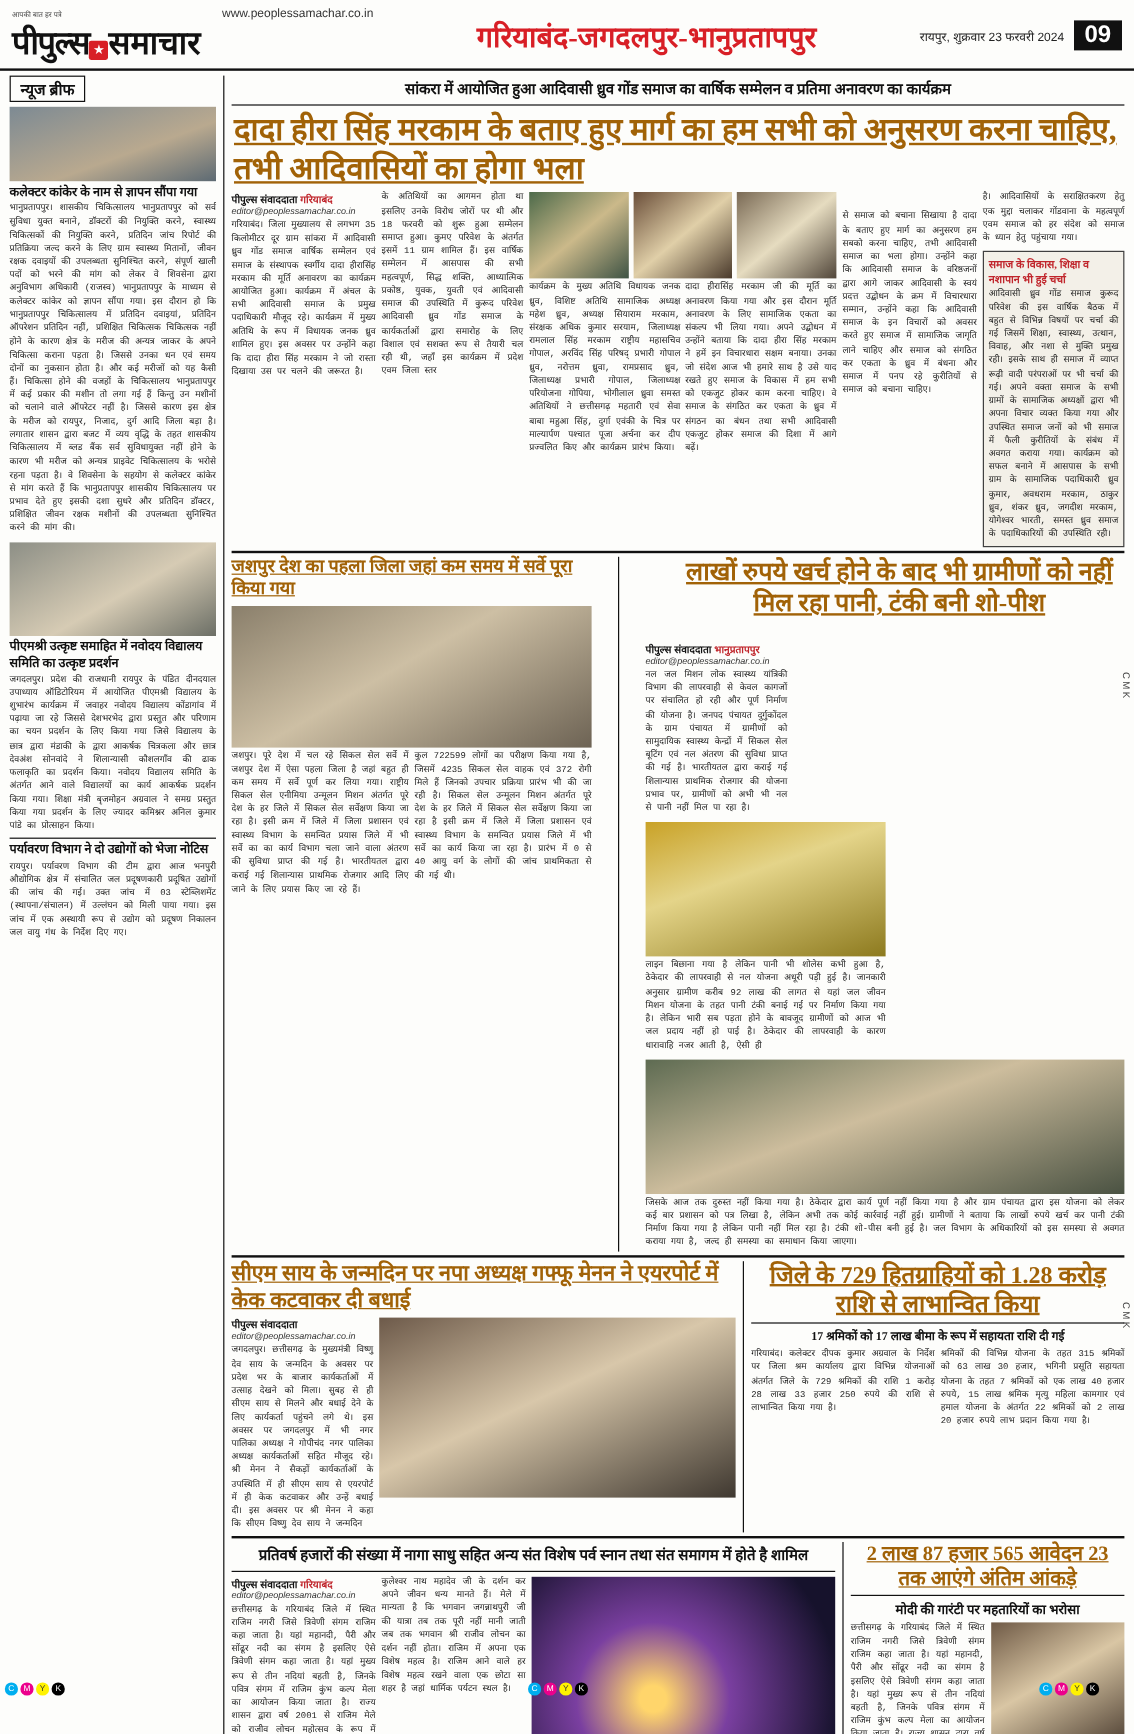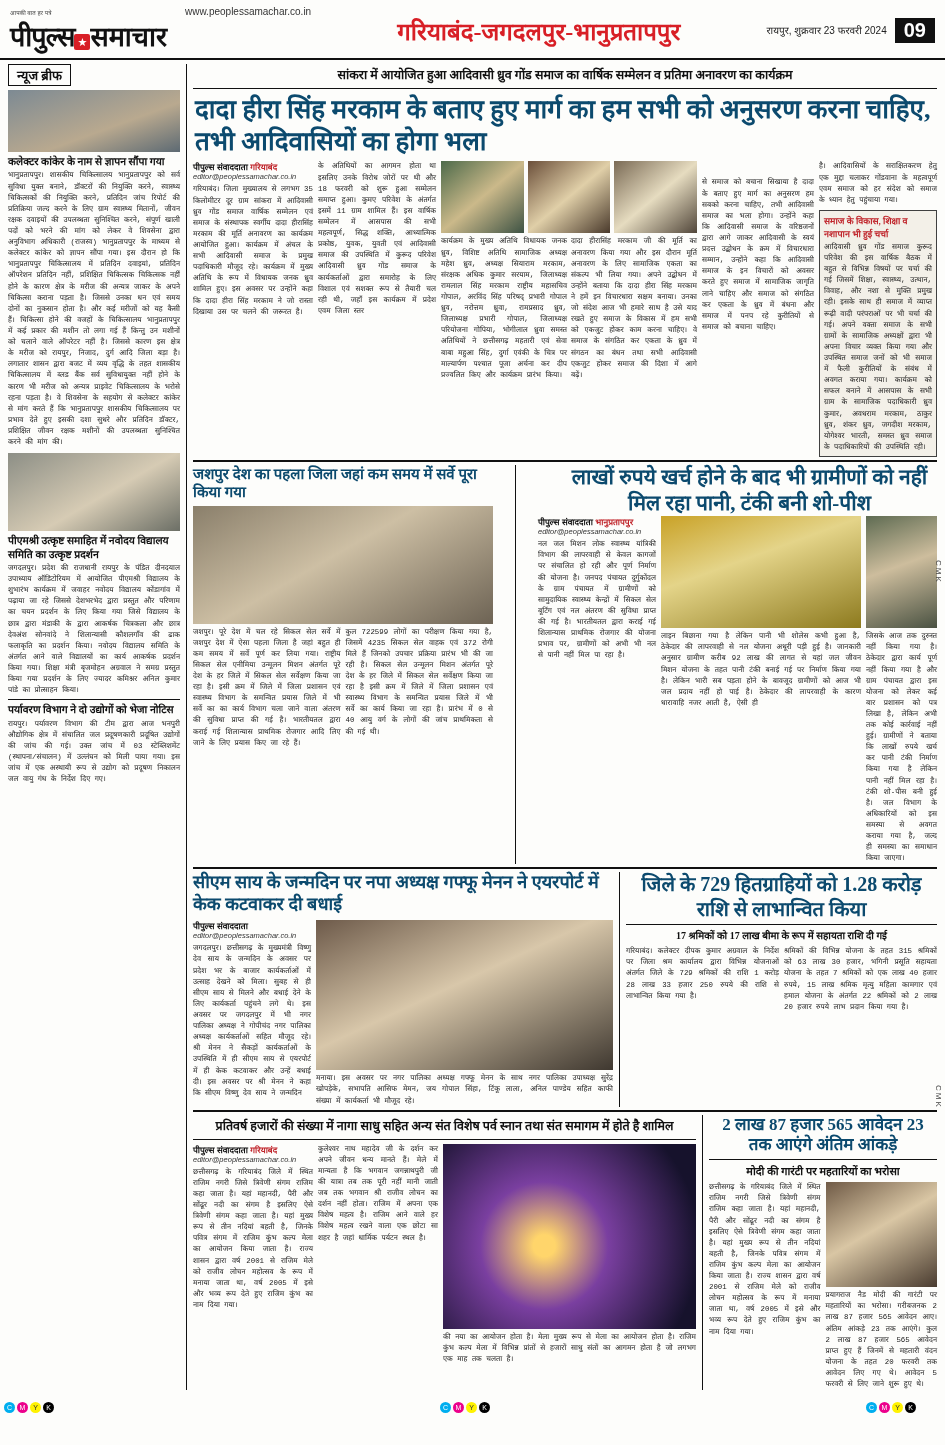--- a/index.html
+++ b/index.html
@@ -16,21 +16,21 @@
   .url{font-size:10px;color:#333;margin-left:14px;}
   .edition{font-family:"Liberation Serif",serif;font-weight:bold;font-size:24px;color:#d81f26;text-align:center;flex:1;}
   .dateblk{display:flex;align-items:center;gap:8px;}
   .dateblk .dt{font-size:10px;color:#222;}
   .pageno{background:#111;color:#fff;font-weight:bold;font-size:20px;padding:1px 9px;}
 
   
   .rule{height:1px;background:#111;margin:3px 0;}
   .thickrule{height:2px;background:#111;margin:3px 0;}
   .kicker{text-align:center;font-family:"Liberation Serif",serif;font-weight:bold;font-size:12.5px;color:#111;padding:2px 0;}
-  .headline{font-family:"Liberation Serif",serif;font-weight:bold;color:#0c4a6e;line-height:1.22;}
+  .headline{font-family:"Liberation Serif",serif;font-weight:bold;color:#a16207;line-height:1.22;text-decoration:underline;}
   .byline{font-size:8.5px;font-weight:bold;color:#111;}
   .byline .red{color:#c0262c;}
   .mail{font-size:7.5px;color:#333;font-style:italic;}
   .col-text{font-size:7.4px;line-height:1.5;text-align:justify;color:#1a1a1a;font-family:Liberation Mono, monospace;}
   .photo{background:#9aa3ab;position:relative;overflow:hidden;}
 
   
   .body-wrap{display:flex;padding:4px 8px 0 8px;gap:6px;}
   .left-col{width:172px;flex:0 0 172px;}
   .main-col{flex:1;}
@@ -140,21 +140,21 @@
           <div style="display:flex;gap:5px;margin-top:3px;">
             <div class="col-text" style="flex:1;">जशपुर। पूरे देश में चल रहे सिकल सेल सर्वे में जशपुर देश में ऐसा पहला जिला है जहां बहुत ही कम समय में सर्वे पूर्ण कर लिया गया। राष्ट्रीय सिकल सेल एनीमिया उन्मूलन मिशन अंतर्गत पूरे देश के हर जिले में सिकल सेल सर्वेक्षण किया जा रहा है। इसी क्रम में जिले में जिला प्रशासन एवं स्वास्थ्य विभाग के समन्वित प्रयास जिले में भी सर्वे का का कार्य विभाग चला जाने वाला अंतरण की सुविधा प्राप्त की गई है। भारतीयतल द्वारा कराई गई शिलान्यास प्राथमिक रोजगार आदि लिए जाने के लिए प्रयास किए जा रहे हैं।</div>
             <div class="col-text" style="flex:1;">कुल 722599 लोगों का परीक्षण किया गया है, जिसमें 4235 सिकल सेल वाहक एवं 372 रोगी मिले हैं जिनको उपचार प्रक्रिया प्रारंभ भी की जा रही है। सिकल सेल उन्मूलन मिशन अंतर्गत पूरे देश के हर जिले में सिकल सेल सर्वेक्षण किया जा रहा है इसी क्रम में जिले में जिला प्रशासन एवं स्वास्थ्य विभाग के समन्वित प्रयास जिले में भी सर्वे का कार्य किया जा रहा है। प्रारंभ में 0 से 40 आयु वर्ग के लोगों की जांच प्राथमिकता से की गई थी।</div>
           </div>
         </div>
 
         <div class="vline"></div>
 
         <div style="flex:1;">
           <div class="headline" style="font-size:21px;text-align:center;margin-left:24px;">लाखों रुपये खर्च होने के बाद भी ग्रामीणों को नहीं मिल रहा पानी, टंकी बनी शो-पीश</div>
-          <div style="display:flex;gap:5px;margin-top:0;">
+          <div style="display:flex;gap:5px;margin-top:20px;flex-direction:column;">
             <div style="width:118px;">
               <div class="byline">
                 <span>पीपुल्स संवाददाता</span>
                 <span class="red">भानुप्रतापपुर</span>
               </div>
               <div class="mail">editor@peoplessamachar.co.in</div>
               <div class="col-text" style="margin-top:3px;">नल जल मिशन लोक स्वास्थ्य यांत्रिकी विभाग की लापरवाही से केवल कागजों पर संचालित हो रही और पूर्ण निर्माण की योजना है। जनपद पंचायत दुर्गुकोंदल के ग्राम पंचायत में ग्रामीणों को सामुदायिक स्वास्थ्य केन्द्रों में सिकल सेल बूटिंग एवं नल अंतरण की सुविधा प्राप्त की गई है। भारतीयतल द्वारा कराई गई शिलान्यास प्राथमिक रोजगार की योजना प्रभाव पर, ग्रामीणों को अभी भी नल से पानी नहीं मिल पा रहा है।</div>
             </div>
             <div style="width:200px;">
               <div class="photo" style="height:112px;background:linear-gradient(160deg,#c9a227,#e4d489 40%,#8d7a1e);"></div>
@@ -174,21 +174,20 @@
         <div style="width:420px;">
           <div class="headline" style="font-size:18px;">सीएम साय के जन्मदिन पर नपा अध्यक्ष गफ्फू मेनन ने एयरपोर्ट में केक कटवाकर दी बधाई</div>
           <div style="display:flex;gap:5px;margin-top:4px;">
             <div style="width:118px;">
               <div class="byline">पीपुल्स संवाददाता</div>
               <div class="mail">editor@peoplessamachar.co.in</div>
               <div class="col-text" style="margin-top:3px;">जगदलपुर। छत्तीसगढ़ के मुख्यमंत्री विष्णु देव साय के जन्मदिन के अवसर पर प्रदेश भर के बाजार कार्यकर्ताओं में उत्साह देखने को मिला। सुबह से ही सीएम साय से मिलने और बधाई देने के लिए कार्यकर्ता पहुंचने लगे थे। इस अवसर पर जगदलपुर में भी नगर पालिका अध्यक्ष ने गोपीचंद नगर पालिका अध्यक्ष कार्यकर्ताओं सहित मौजूद रहे। श्री मेनन ने सैकड़ों कार्यकर्ताओं के उपस्थिति में ही सीएम साय से एयरपोर्ट में ही केक कटवाकर और उन्हें बधाई दी। इस अवसर पर श्री मेनन ने कहा कि सीएम विष्णु देव साय ने जन्मदिन</div>
             </div>
             <div style="flex:1;">
               <div class="photo" style="height:150px;background:linear-gradient(155deg,#6d5a4a,#d8c7aa 45%,#3f3830);"></div>
-              <div class="col-text" style="margin-top:3px;">मनाया। इस अवसर पर नगर पालिका अध्यक्ष गफ्फू मेनन के साथ नगर पालिका उपाध्यक्ष सुरेंद्र खोपड़ेके, सभापति आसिफ मेमन, जय गोपाल सिंहा, टिंकू लाला, अनिल पाण्डेय सहित काफी संख्या में कार्यकर्ता भी मौजूद रहे।</div>
             </div>
           </div>
         </div>
 
         <div class="vline"></div>
 
         <div style="flex:1;">
           <div class="headline" style="font-size:20px;text-align:center;">जिले के 729 हितग्राहियों को 1.28 करोड़ राशि से लाभान्वित किया</div>
           <div class="rule"></div>
           <div style="text-align:center;font-size:10px;font-family:'Liberation Serif',serif;font-weight:bold;">17 श्रमिकों को 17 लाख बीमा के रूप में सहायता राशि दी गई</div>

